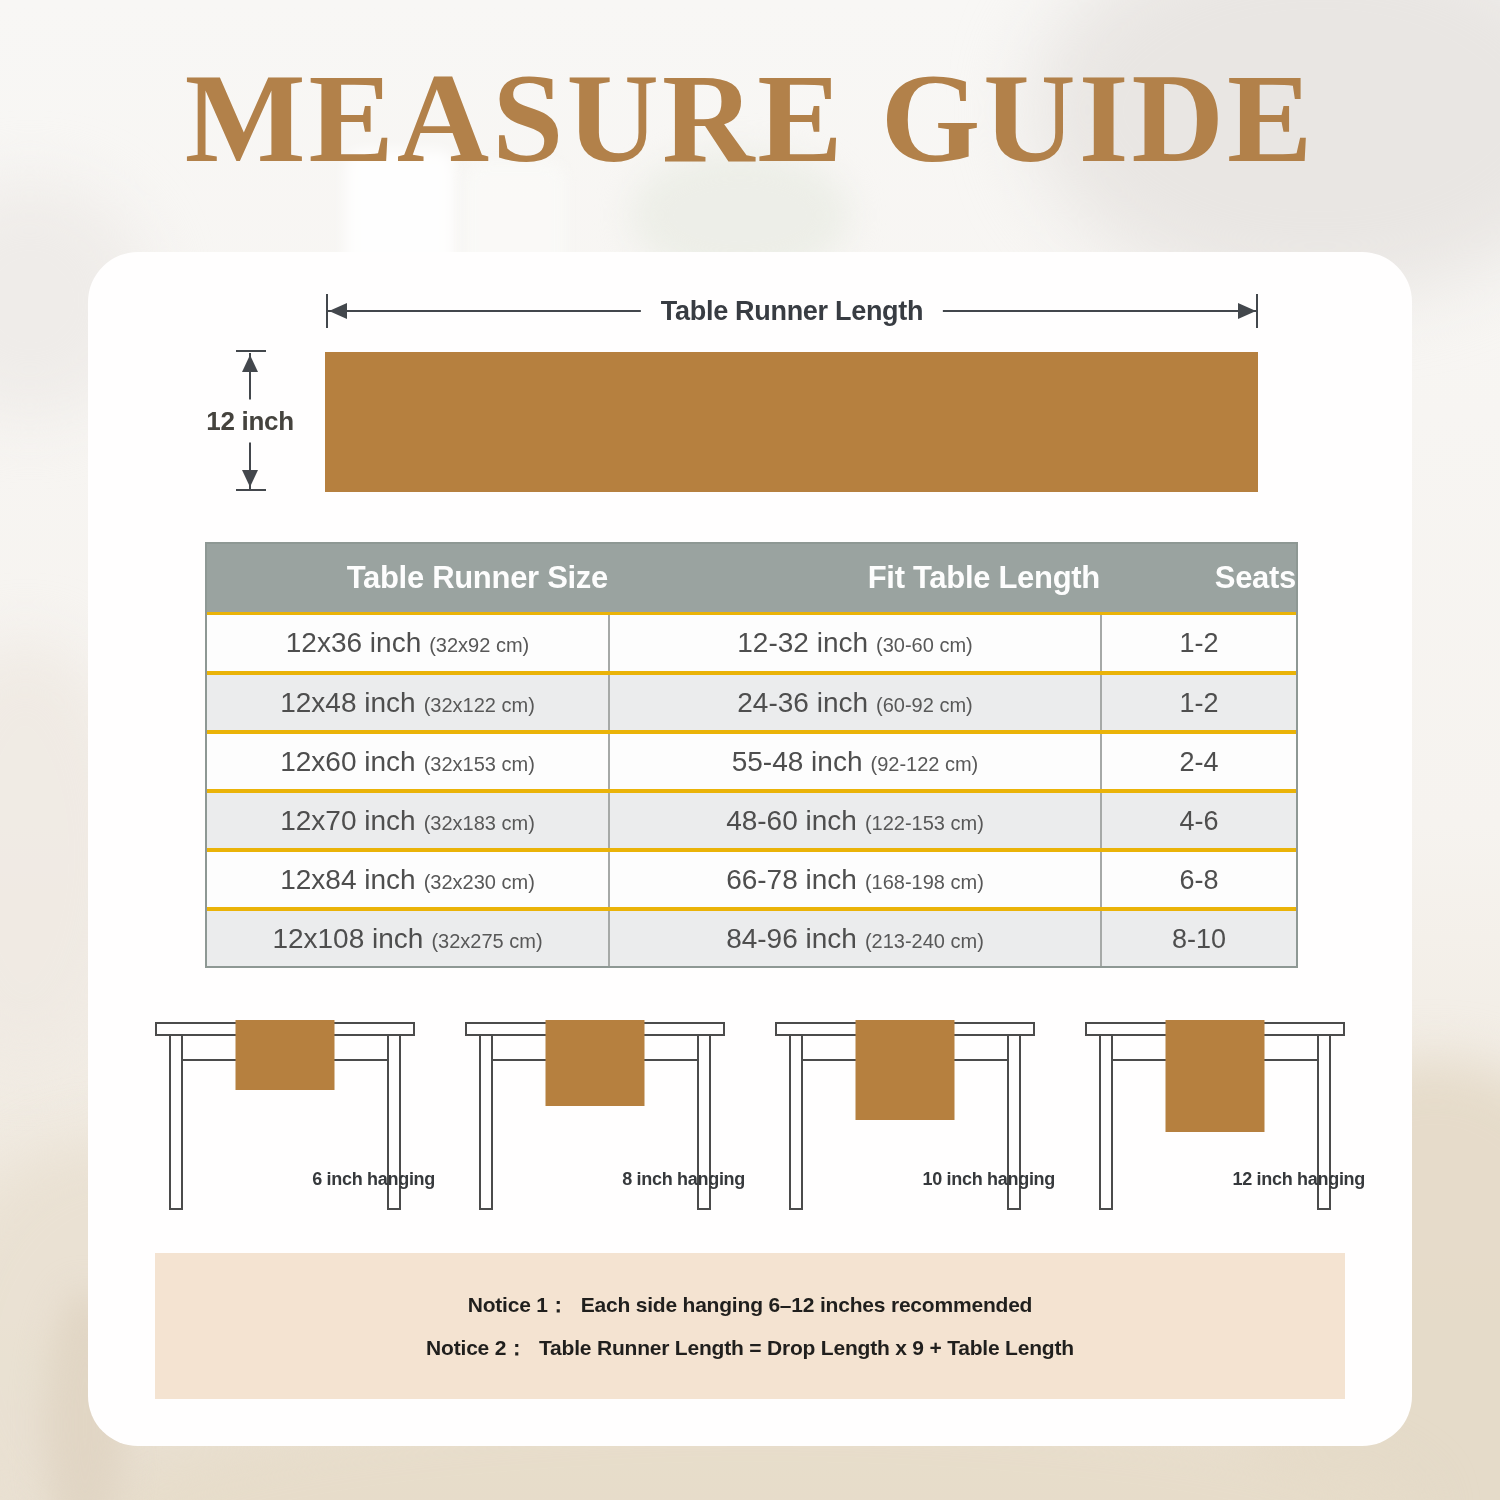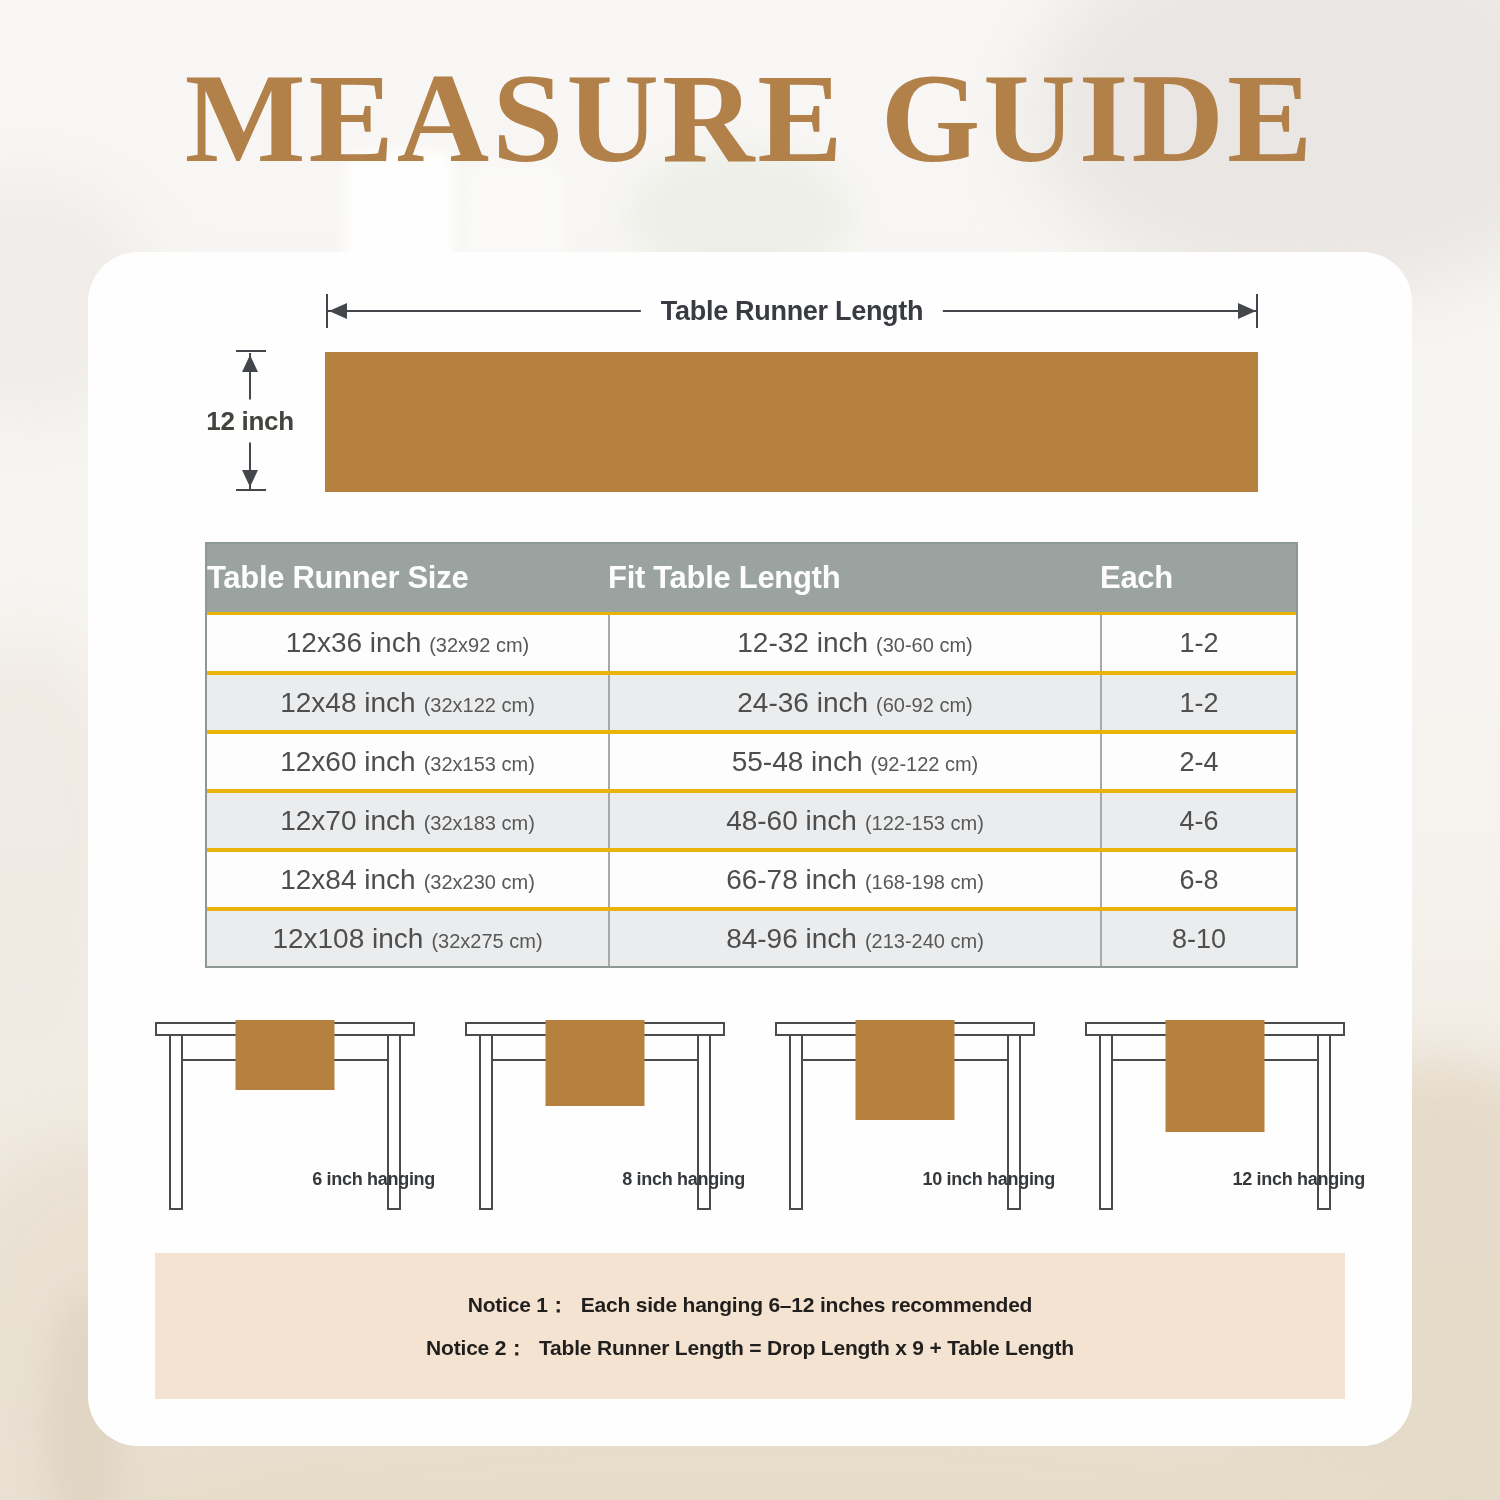--- a/index.html
+++ b/index.html
@@ -52,21 +52,21 @@
   .tri-down{left:242px;top:470px;border-left:8px solid transparent;border-right:8px solid transparent;border-top:17px solid #43474c;}
   .v-label{
     position:absolute;left:250px;top:421px;transform:translate(-50%,-50%);
     background:#fffefe;padding:6px 4px;white-space:nowrap;
     font-size:26px;font-weight:700;color:#45433e;letter-spacing:-0.3px;text-align:right;
   }
 
   
   .size-table{position:absolute;left:205px;top:542px;width:1093px;z-index:2;border:2px solid #8e9894;box-sizing:border-box;background:#fdfdfd;}
   .t-head{display:flex;height:68px;background:#9aa3a0;}
-  .t-hcell{line-height:68px;text-align:left;color:#fdfdfd;font-size:31px;font-weight:700;letter-spacing:-0.3px;box-sizing:border-box;}
+  .t-hcell{line-height:68px;text-align:right;color:#fdfdfd;font-size:31px;font-weight:700;letter-spacing:-0.3px;box-sizing:border-box;}
   .t-body{}
   .t-row{display:flex;height:59px;background:#fdfdfd;border-top:4px solid #eab308;box-sizing:border-box;}
   .t-row:nth-child(even){background:#ebeced;}
   .t-row:first-child{border-top-width:3px;}
   .t-cell{line-height:56px;text-align:center;box-sizing:border-box;white-space:nowrap;}
   .c1{width:401px;} .c2{width:492px;} .c3{flex:1;}
   .t-cell.c2,.t-cell.c3{border-left:2px solid #a6a9a7;}
   .t-cell .main{font-size:28px;color:#4e4e4e;}
   .t-cell .cm{font-size:20px;color:#585858;margin-left:8px;}
   .t-cell.c3 .main{font-size:27px;}
@@ -128,21 +128,21 @@
     <div class="v-tick b"></div>
     <div class="tri tri-up"></div>
     <div class="tri tri-down"></div>
     <div class="v-label">12 inch</div>
   </div>
 
   <div class="size-table">
     <div class="t-head">
       <div class="t-hcell c1">Table Runner Size</div>
       <div class="t-hcell c2">Fit Table Length</div>
-      <div class="t-hcell c3">Each</div>
+      <div class="t-hcell c3">Seats</div>
     </div>
     <div class="t-body">
   <div class="t-row">
     <div class="t-cell c1">
       <span class="main">12x36 inch</span><span class="cm">(32x92 cm)</span>
     </div>
     <div class="t-cell c2">
       <span class="main">12-32 inch</span><span class="cm">(30-60 cm)</span>
     </div>
     <div class="t-cell c3">

